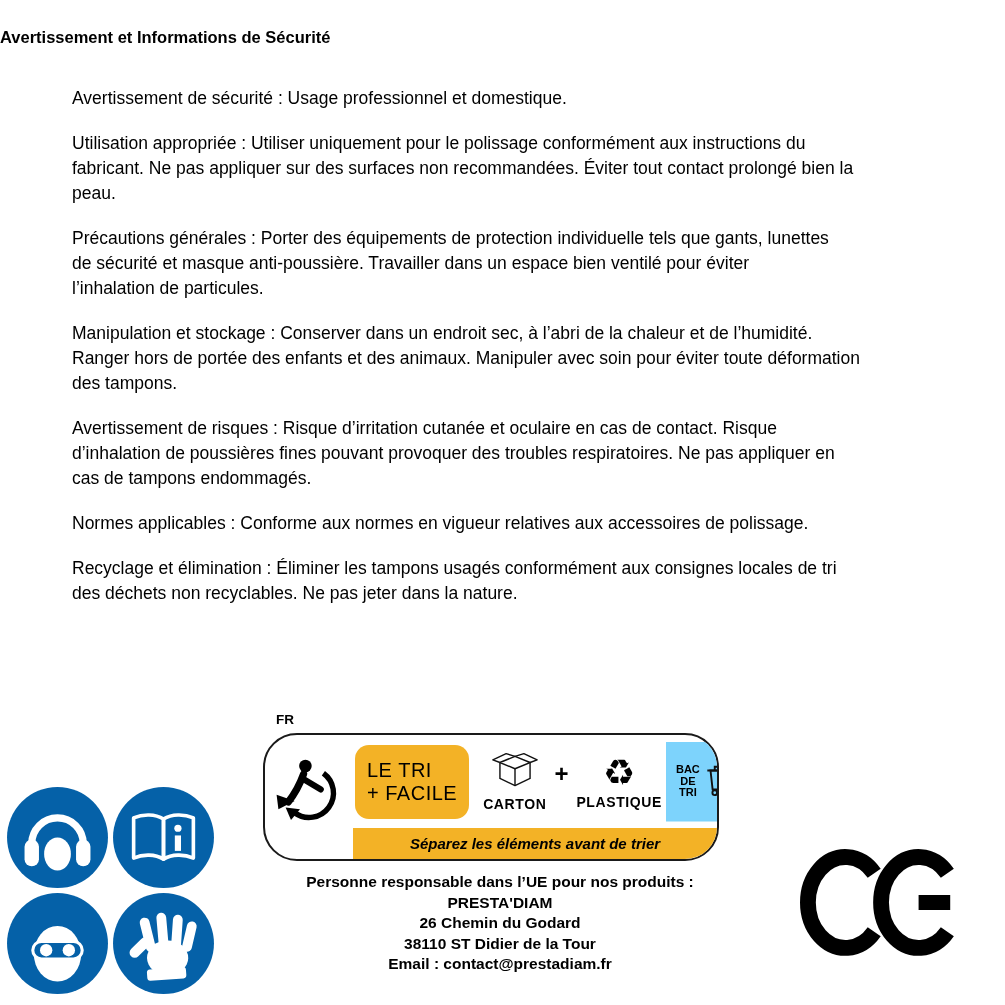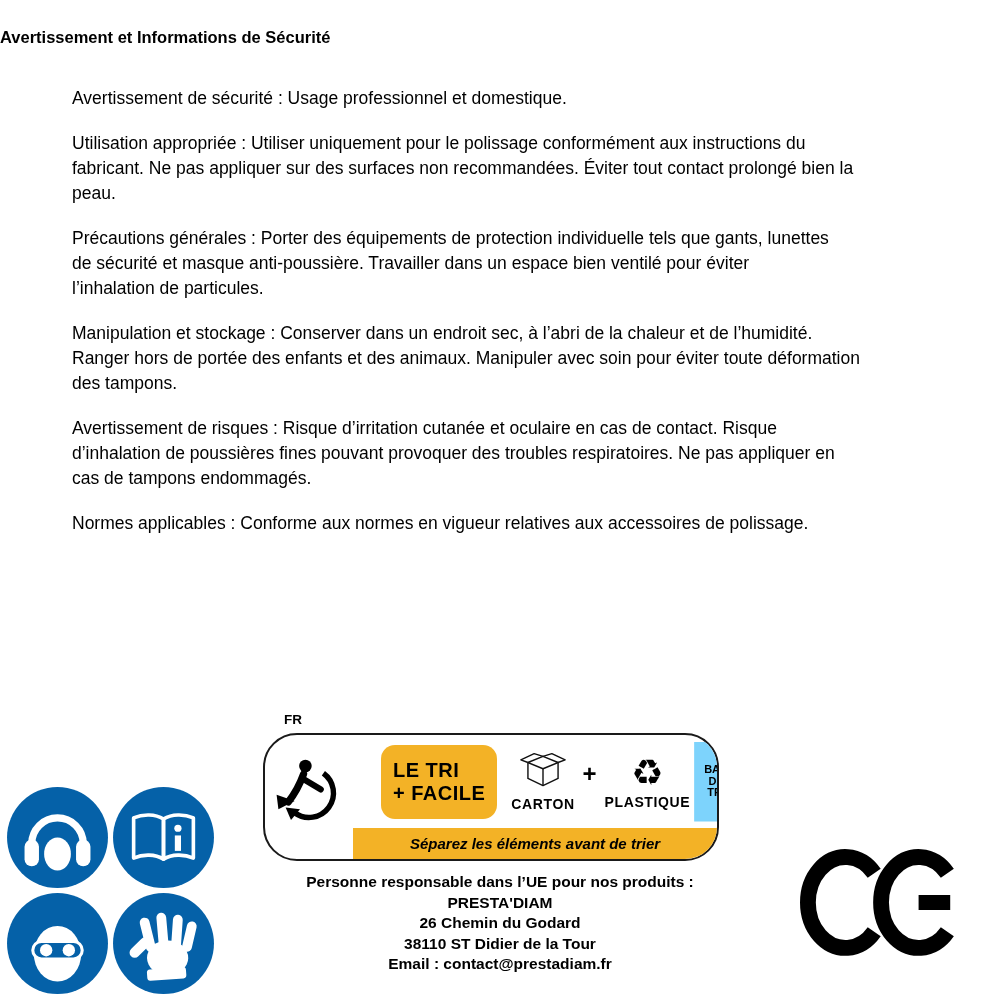--- a/index.html
+++ b/index.html
@@ -13,30 +13,30 @@
   .content p{margin:0 0 20px 0;line-height:25px;}
   .ln{display:block;white-space:nowrap;}
 
   
   .pictos{position:absolute;left:6px;top:786px;display:grid;
           grid-template-columns:103px 103px;grid-gap:3px;}
   .picto{width:103px;height:103px;}
   .picto svg{width:103px;height:103px;display:block;}
 
   
-  .fr-label{position:absolute;left:284px;top:712px;font-size:13.5px;font-weight:bold;}
+  .fr-label{position:absolute;left:276px;top:712px;font-size:13.5px;font-weight:bold;}
   .banner{position:absolute;left:263px;top:733px;width:456px;height:128px;
           border:2px solid #1a1a1a;border-radius:34px;background:#fff;
           display:flex;overflow:hidden;box-sizing:border-box;}
   .triman{width:88px;display:flex;align-items:center;justify-content:center;flex:0 0 auto;}
   .banner-main{flex:1;display:flex;flex-direction:column;min-width:0;}
   .banner-top{flex:1;display:flex;align-items:center;padding-left:2px;}
   .tri-pill{background:#F3B226;border-radius:14px;padding:14px 12px 14px 12px;
-            font-weight:bold;font-size:20px;line-height:23px;letter-spacing:0.5px;
-            margin-right:10px;flex:0 0 auto;margin-left:26px;}
+            font-weight:normal;font-size:20px;line-height:23px;letter-spacing:0.5px;
+            margin-right:10px;flex:0 0 auto;}
   .mat{display:flex;flex-direction:column;align-items:center;margin:0 4px;flex:0 0 auto;}
   .mat-label{font-size:14px;font-weight:bold;letter-spacing:0.6px;margin-top:2px;}
   .plus-sign{font-size:24px;font-weight:bold;margin:0 4px 16px 4px;flex:0 0 auto;}
   .recycle-glyph{font-size:36px;line-height:38px;}
   .bac-arrow{margin-left:auto;background:#7dd3fc;height:80px;display:flex;align-items:center;
              gap:4px;padding:0 22px 0 10px;flex:0 0 auto;
              clip-path:polygon(0 0,calc(100% - 16px) 0,100% 50%,calc(100% - 16px) 100%,0 100%);}
   .bac-text{display:flex;flex-direction:column;align-items:center;font-size:11px;
             font-weight:bold;line-height:11.5px;}
   .banner-strip{height:31px;background:#F3B226;display:flex;align-items:center;
@@ -77,20 +77,24 @@
       <span class="ln">Ranger hors de portée des enfants et des animaux. Manipuler avec soin pour éviter toute déformation</span>
       <span class="ln">des tampons.</span>
     </p>
     <p>
       <span class="ln">Avertissement de risques : Risque d’irritation cutanée et oculaire en cas de contact. Risque</span>
       <span class="ln">d’inhalation de poussières fines pouvant provoquer des troubles respiratoires. Ne pas appliquer en</span>
       <span class="ln">cas de tampons endommagés.</span>
     </p>
     <p>
       <span class="ln">Normes applicables : Conforme aux normes en vigueur relatives aux accessoires de polissage.</span>
+    </p>
+    <p>
+      <span class="ln">Recyclage et élimination : Éliminer les tampons usagés conformément aux consignes locales de tri</span>
+      <span class="ln">des déchets non recyclables. Ne pas jeter dans la nature.</span>
     </p>
   </div>
 
   <div class="pictos">
     <div class="picto">
       <svg viewBox="0 0 100 100">
         <circle cx="50" cy="50" r="49" fill="#0561A8"></circle>
         <path d="M25 60 v-4 a25 25 0 0 1 50 0 v4" fill="none" stroke="#fff" stroke-width="7"></path>
         <rect x="18" y="52" width="14" height="26" rx="7" fill="#fff"></rect>
         <rect x="68" y="52" width="14" height="26" rx="7" fill="#fff"></rect>

